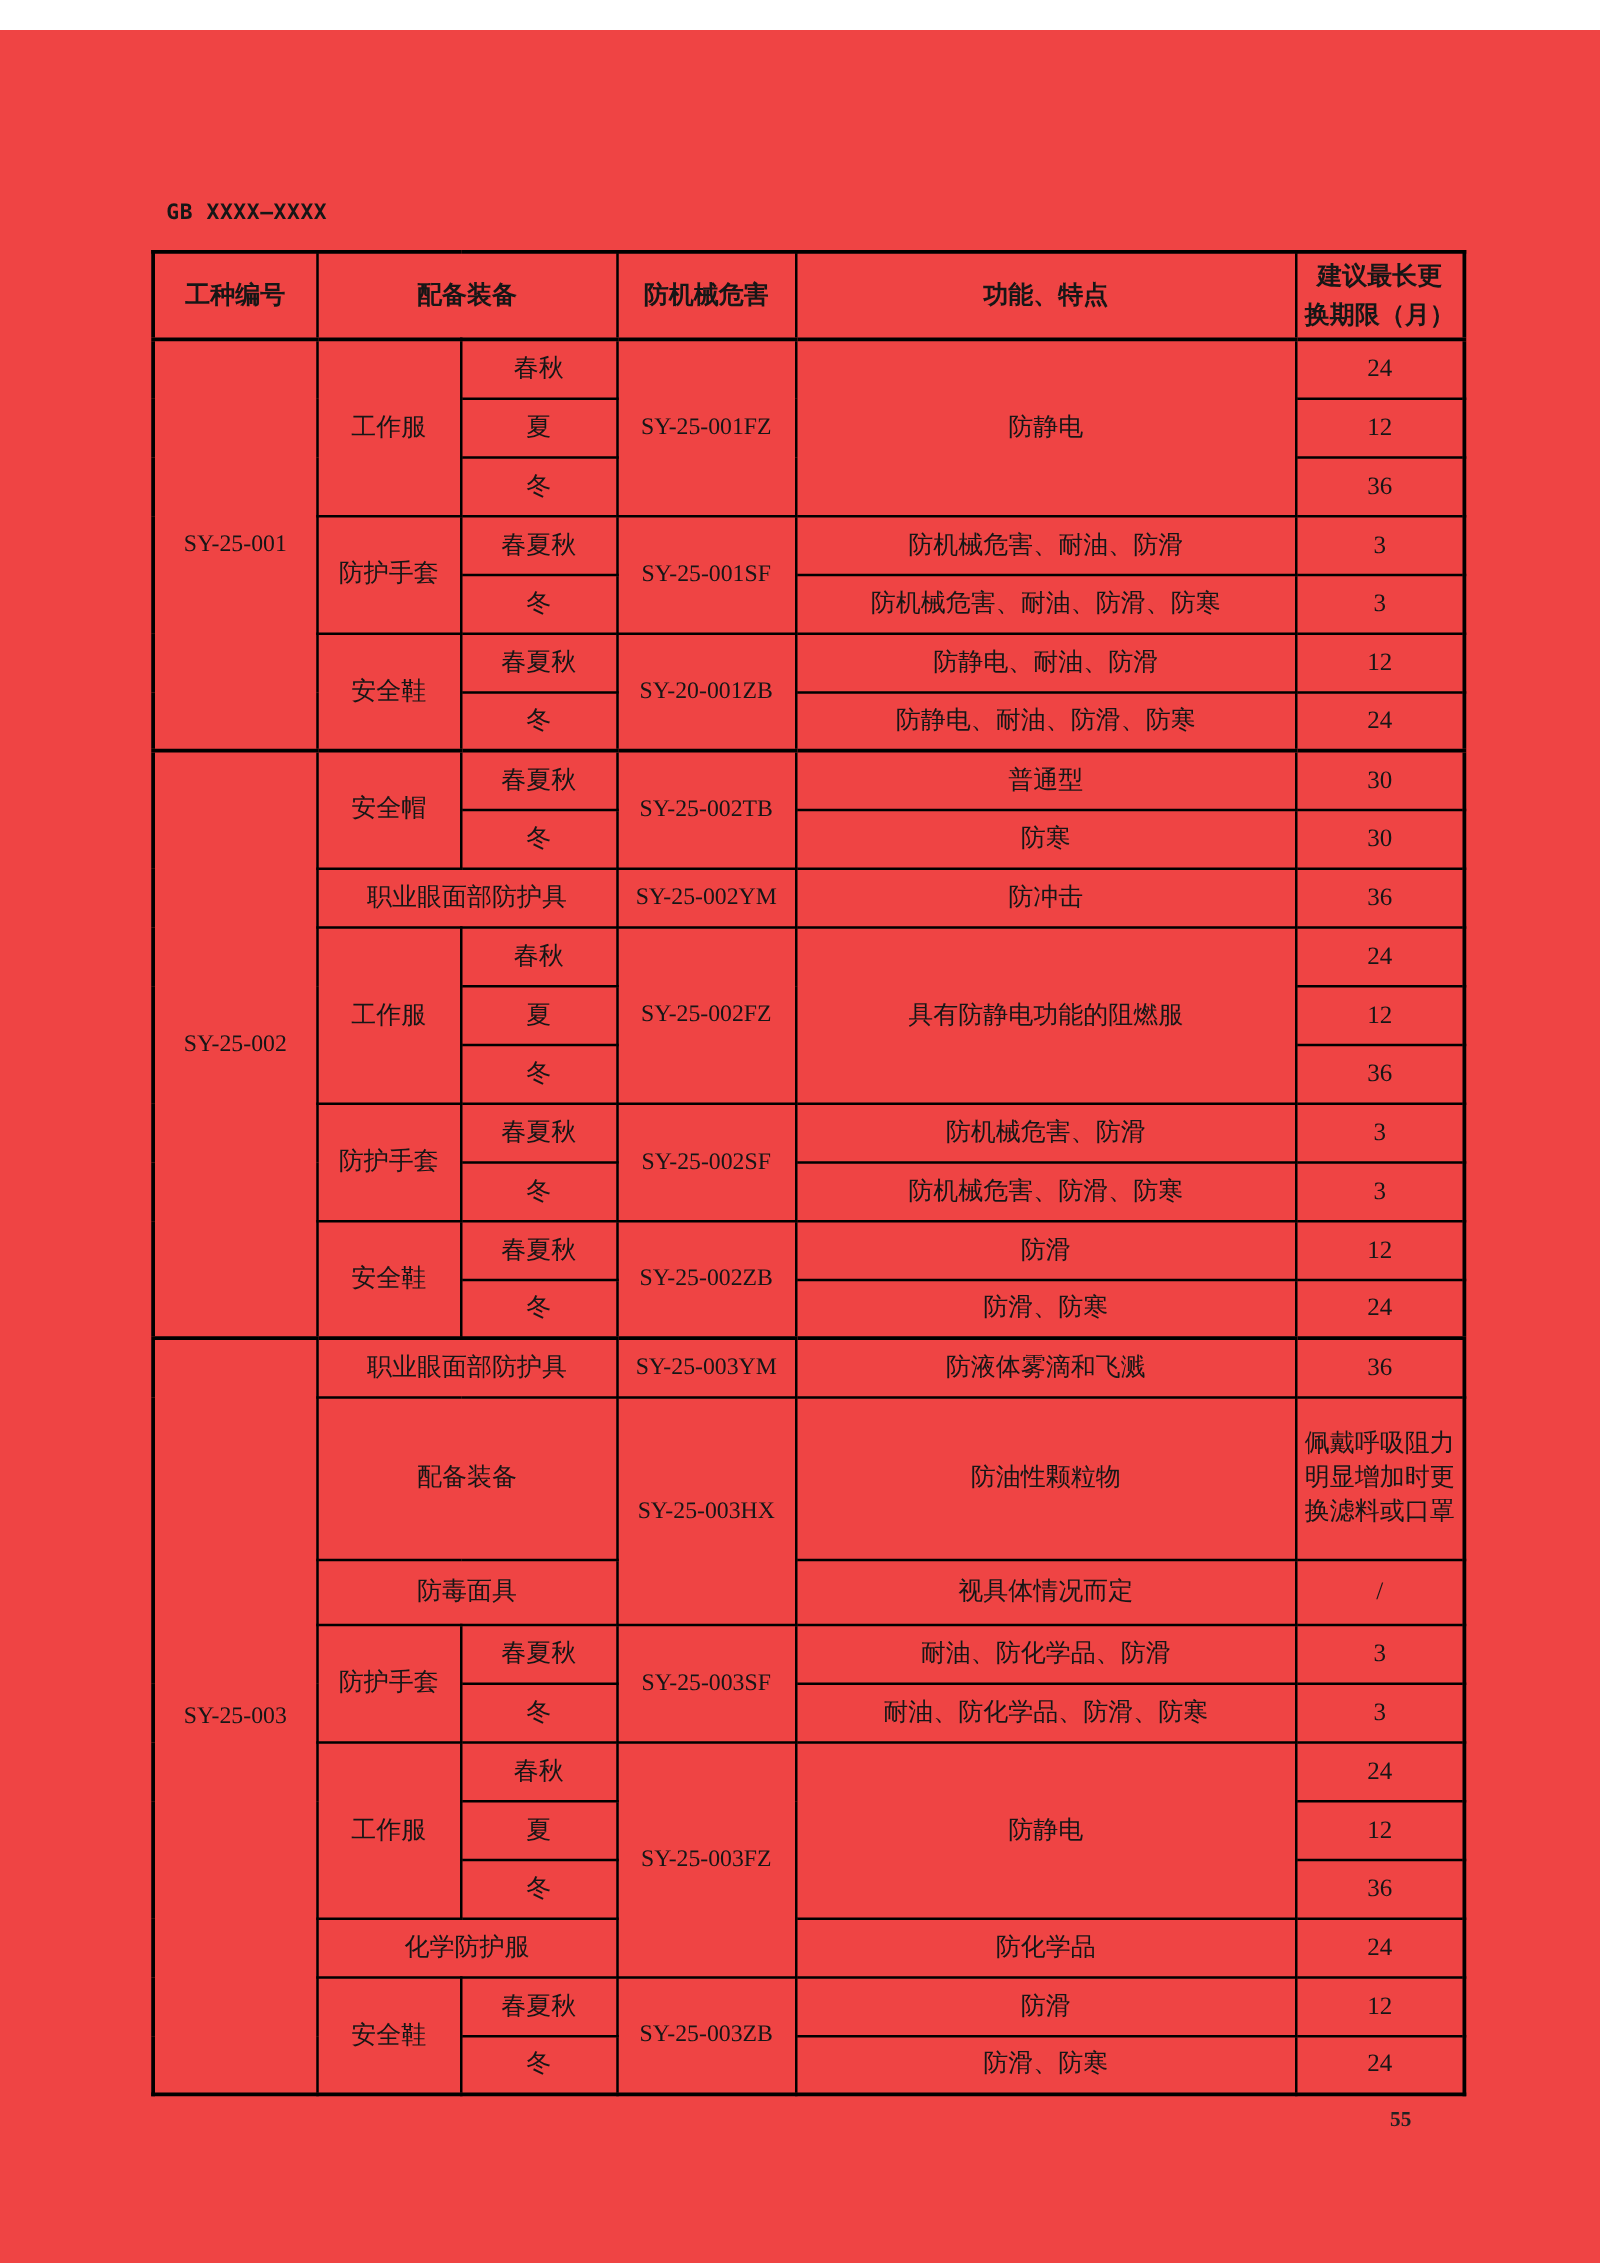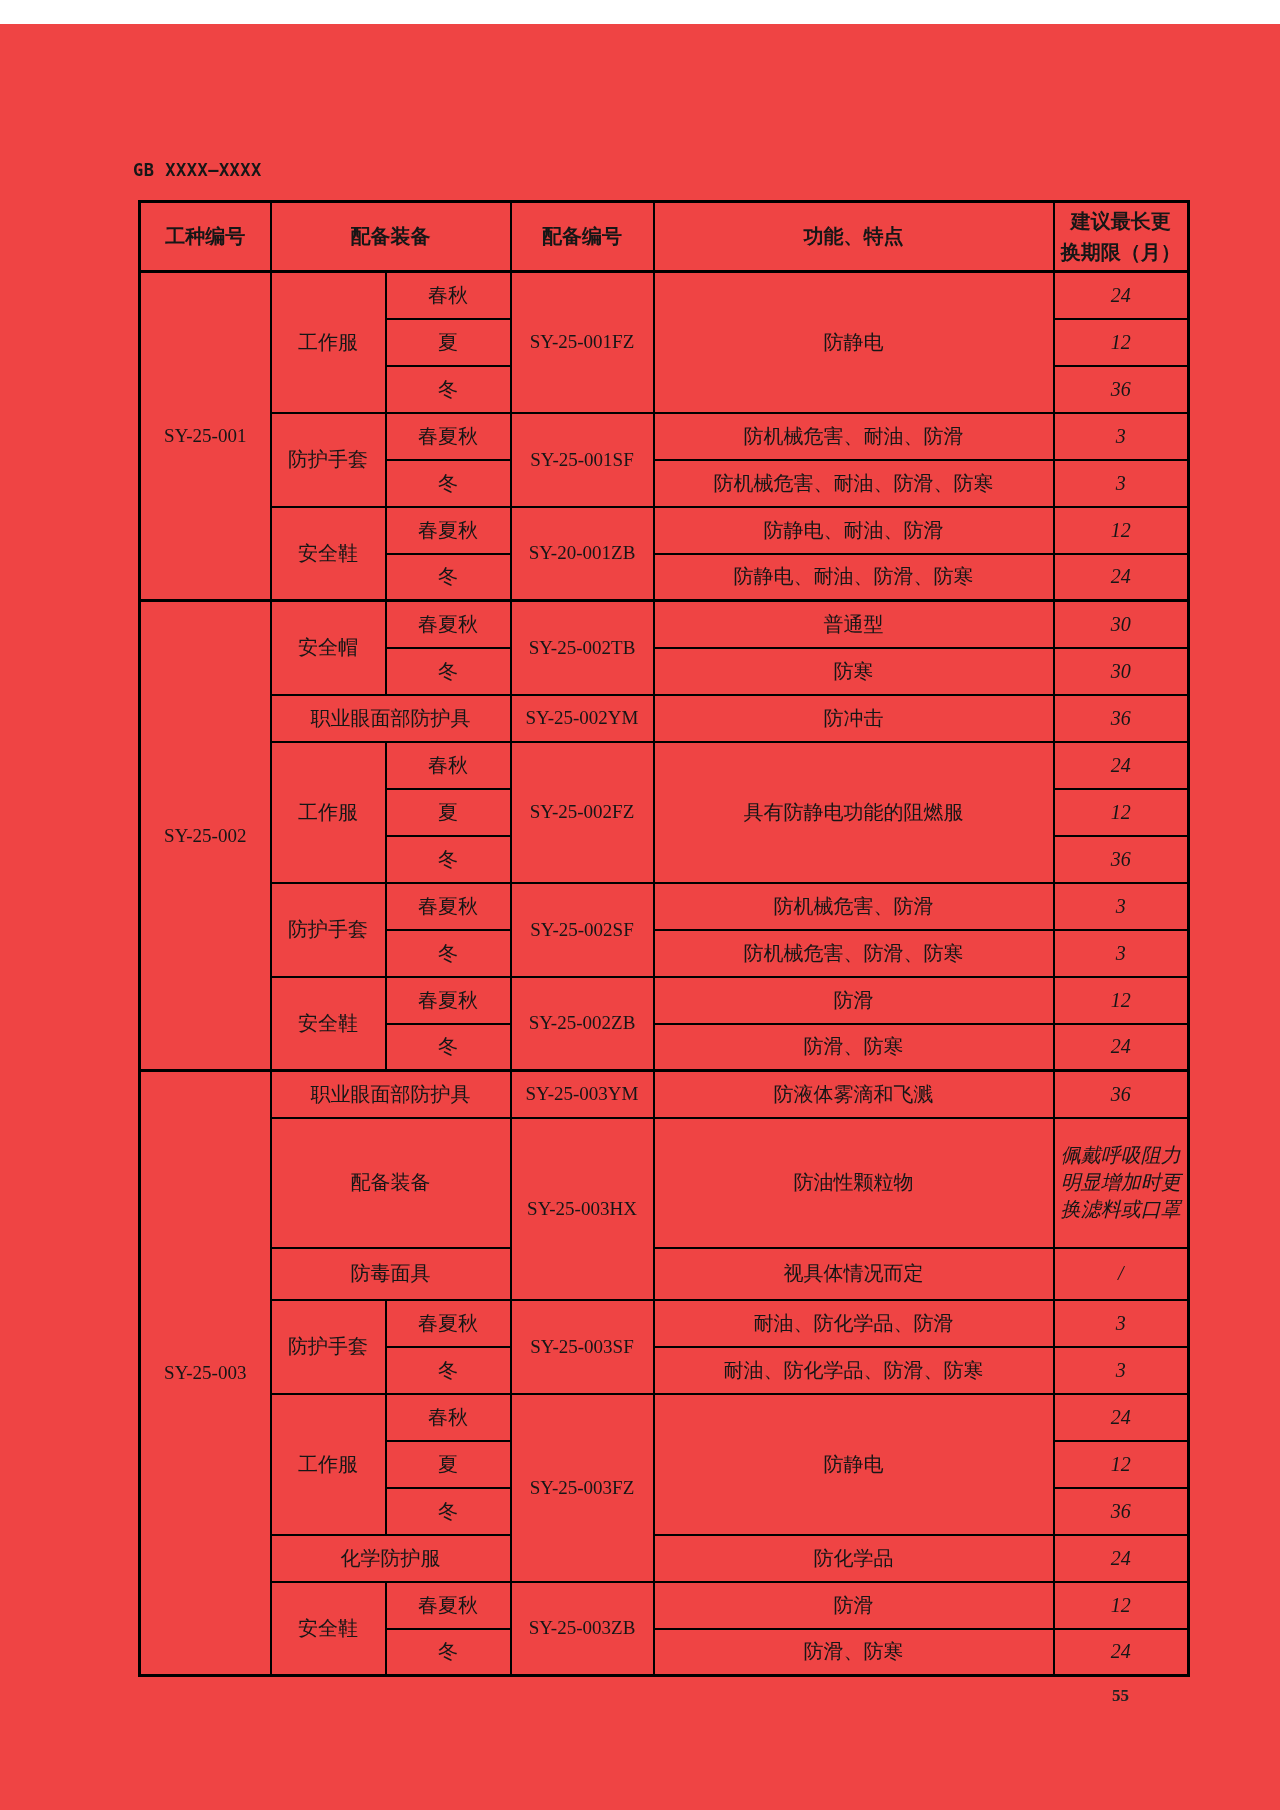--- a/index.html
+++ b/index.html
@@ -11,21 +11,21 @@
     color:#111;
     overflow:hidden;
     margin-top:24px;
   }
   .doc-header{
     position:absolute;left:133px;top:136px;
     font-family:"DejaVu Sans Mono","Liberation Mono",monospace;
     font-size:17px;font-weight:bold;letter-spacing:0.5px;color:#161616;
   }
   table.ppe{
-    position:absolute;left:138px;top:176px;
+    position:absolute;left:121px;top:176px;
     border-collapse:collapse;table-layout:fixed;
     width:1049px;
     border:3px solid #000;
     font-size:20px;color:#161616;
   }
   table.ppe td, table.ppe th{
     border:2px solid #000;
     vertical-align:middle;
     padding:2px 4px;
     line-height:1.35;
@@ -35,21 +35,21 @@
   table.ppe thead tr{height:70px;}
   table.ppe thead th{font-weight:bold;text-align:center;font-size:20px;border-bottom:3px solid #000;}
   table.ppe tbody tr{height:47px;}
   table.ppe tbody tr.tall{height:130px;}
   table.ppe tbody tr.mid{height:52px;}
   table.ppe tbody tr.sec td{border-top:3px solid #000;}
   .c-group,.c-equip,.c-season,.c-code,.c-months,.c-equipwide{text-align:center;}
   .c-code{font-size:19px;}
   .c-group{font-size:19px;text-align:center;}
   .c-func{text-align:center;padding-left:13px;}
-  .c-months{padding:4px 10px;font-style:italic;}
+  .c-months{padding:4px 10px;}
   .hdr-two-line span{display:block;line-height:1.55;}
   .page-number{
     position:absolute;left:1112px;top:1662px;
     font-size:17px;color:#222;
     font-family:"Liberation Serif","DejaVu Serif",serif;
     font-weight:bold;
   }
   .watermark{
     position:absolute;left:930px;top:1736px;
     display:flex;align-items:center;gap:6px;
@@ -76,21 +76,21 @@
         <col style="width:115px">
         <col style="width:125px">
       <col style="width:143px">
         <col style="width:400px">
         <col style="width:135px">
     </colgroup>
     <thead>
       <tr>
         <th>工种编号</th>
         <th colspan="2">配备装备</th>
-        <th>配备编号</th>
+        <th>防机械危害</th>
         <th>功能、特点</th>
         <th class="hdr-two-line">
           <span>建议最长更</span>
           <span>换期限（月）</span>
         </th>
       </tr>
     </thead>
     <tbody>
 
       <tr>

